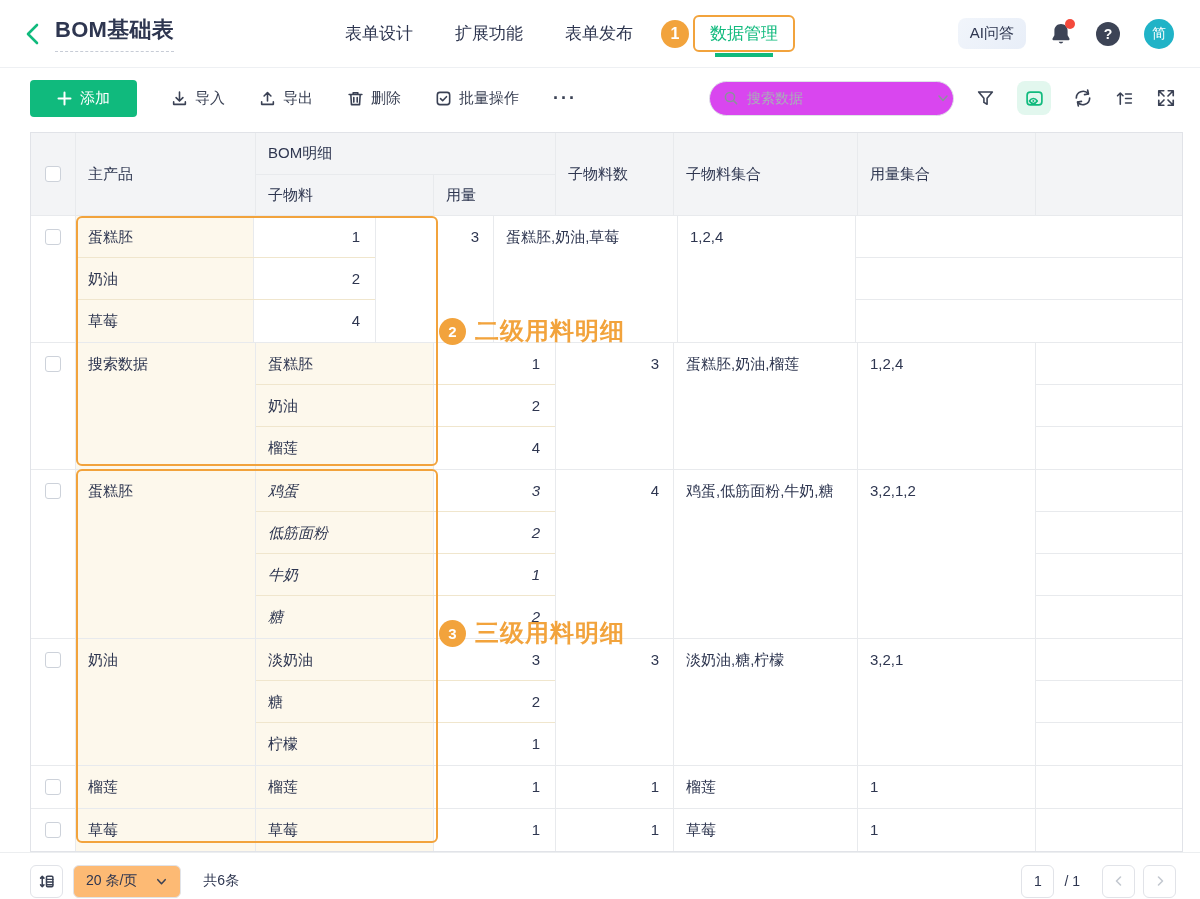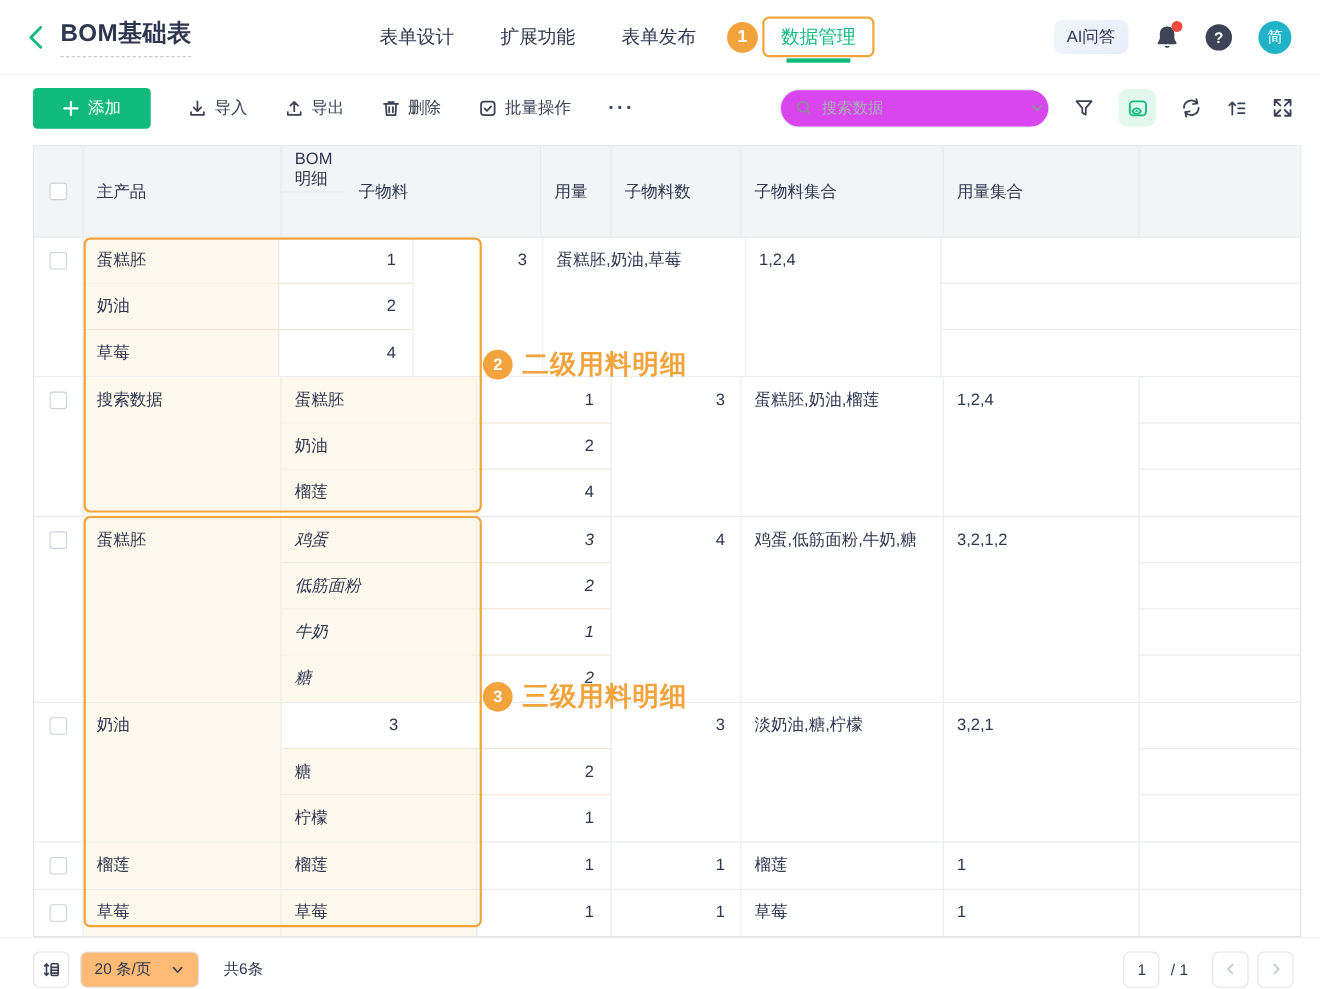--- a/index.html
+++ b/index.html
@@ -115,21 +115,21 @@
   .cw-material{width:178px;flex:0 0 178px;}
   .cw-qty{width:120px;flex:0 0 120px;text-align:center;}
   .cw-count{width:118px;flex:0 0 118px;}
   .cw-materials{width:184px;flex:0 0 184px;}
   .cw-qtys{width:178px;flex:0 0 178px;}
   .cw-last{flex:1 1 auto;}
 
   .thead{display:flex;background:var(--headbg);border-bottom:1px solid var(--border);}
   .th{border-right:1px solid var(--border);display:flex;align-items:center;padding:0 12px;height:82px;color:var(--ink);}
   .th.center{justify-content:center;padding:0;}
-  .th-group-col{display:flex;flex-direction:row;border-right:1px solid var(--border);}
+  .th-group-col{display:flex;flex-direction:column;border-right:1px solid var(--border);}
   .th-group-top{height:42px;border-bottom:1px solid var(--border);display:flex;align-items:center;padding:0 12px;}
   .th-group-sub{display:flex;flex:1;}
   .th-sub{display:flex;align-items:center;padding:0 12px;}
   .th-sub.first{border-right:1px solid var(--border);}
   .th:last-child{border-right:none;}
 
   .checkbox{
     width:16px;height:16px;border:1.5px solid #cdd2da;border-radius:3px;background:#fff;cursor:pointer;
   }
 
@@ -454,20 +454,21 @@
           </div>
       </div>
 
       <div class="trow hl">
         <div class="cell check-cell cw-check">
           <span class="checkbox"></span>
         </div>
         <div class="cell product-cell cw-product"><span>奶油</span></div>
         <div class="details-col" style="width:300px;flex:0 0 300px;">
             <div class="detail-row">
+              <div class="material-cell">淡奶油</div>
               <div class="qty-cell">3</div>
             </div>
             <div class="detail-row">
               <div class="material-cell">糖</div>
               <div class="qty-cell">2</div>
             </div>
             <div class="detail-row">
               <div class="material-cell">柠檬</div>
               <div class="qty-cell">1</div>
             </div>

